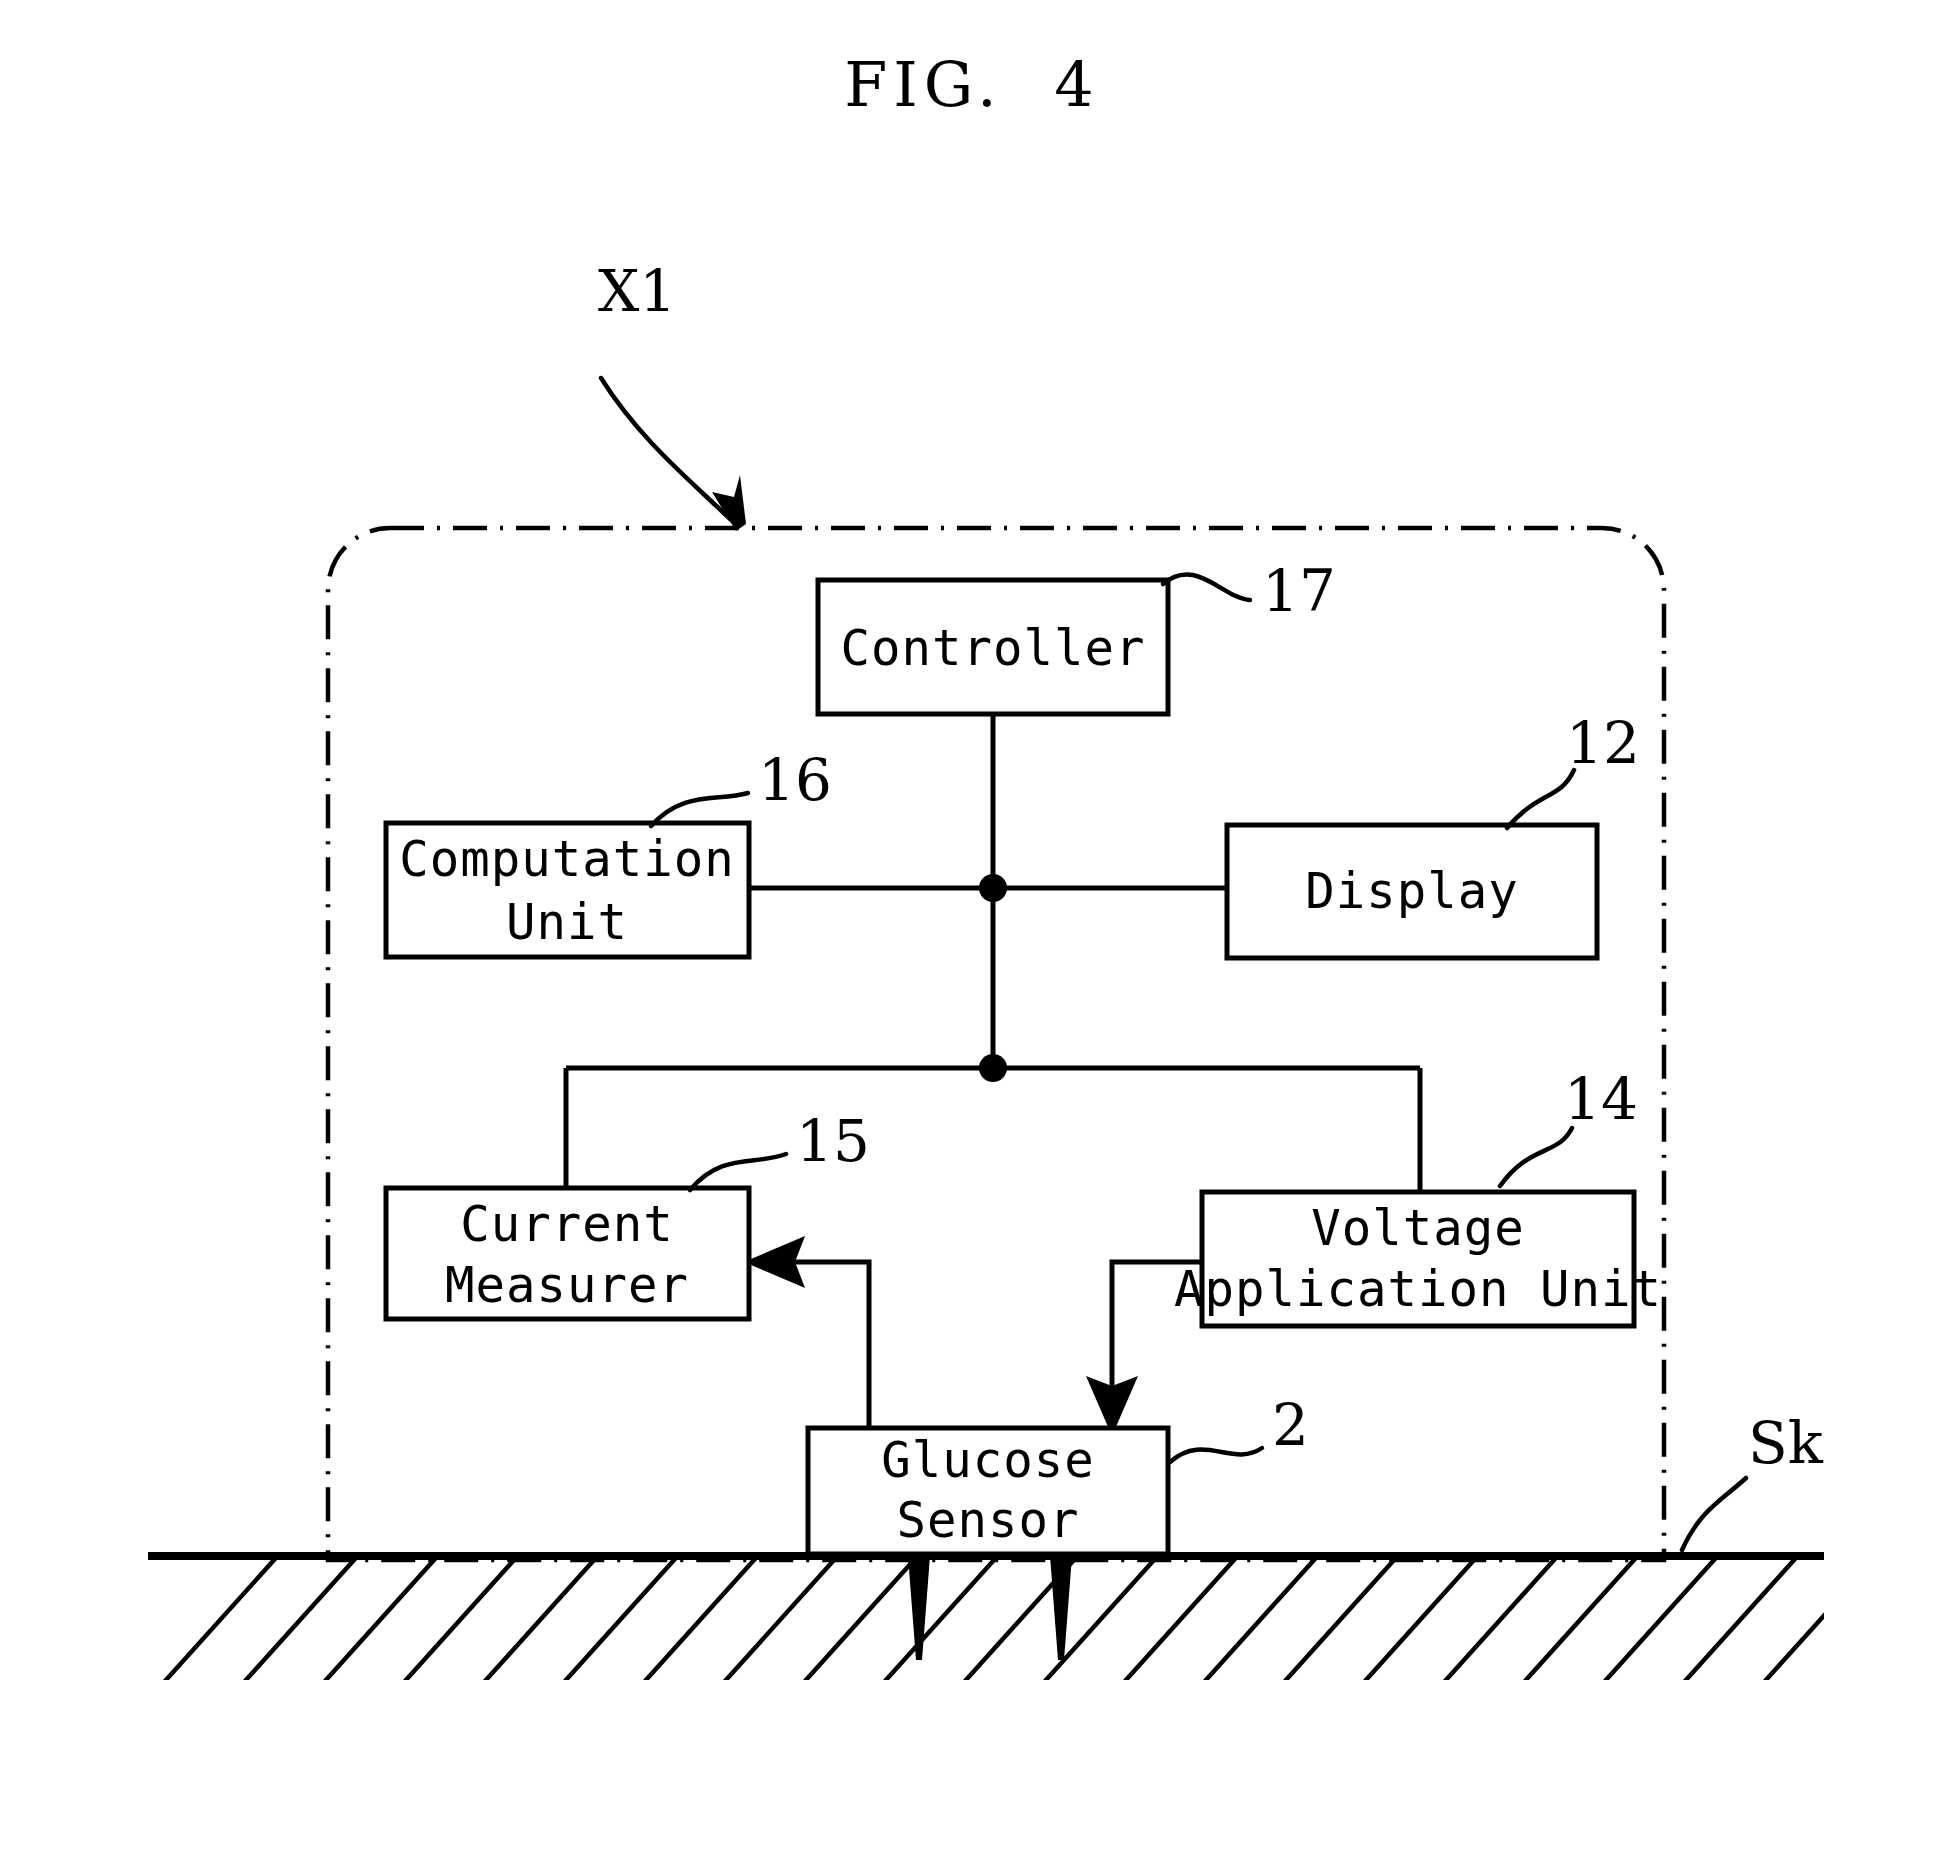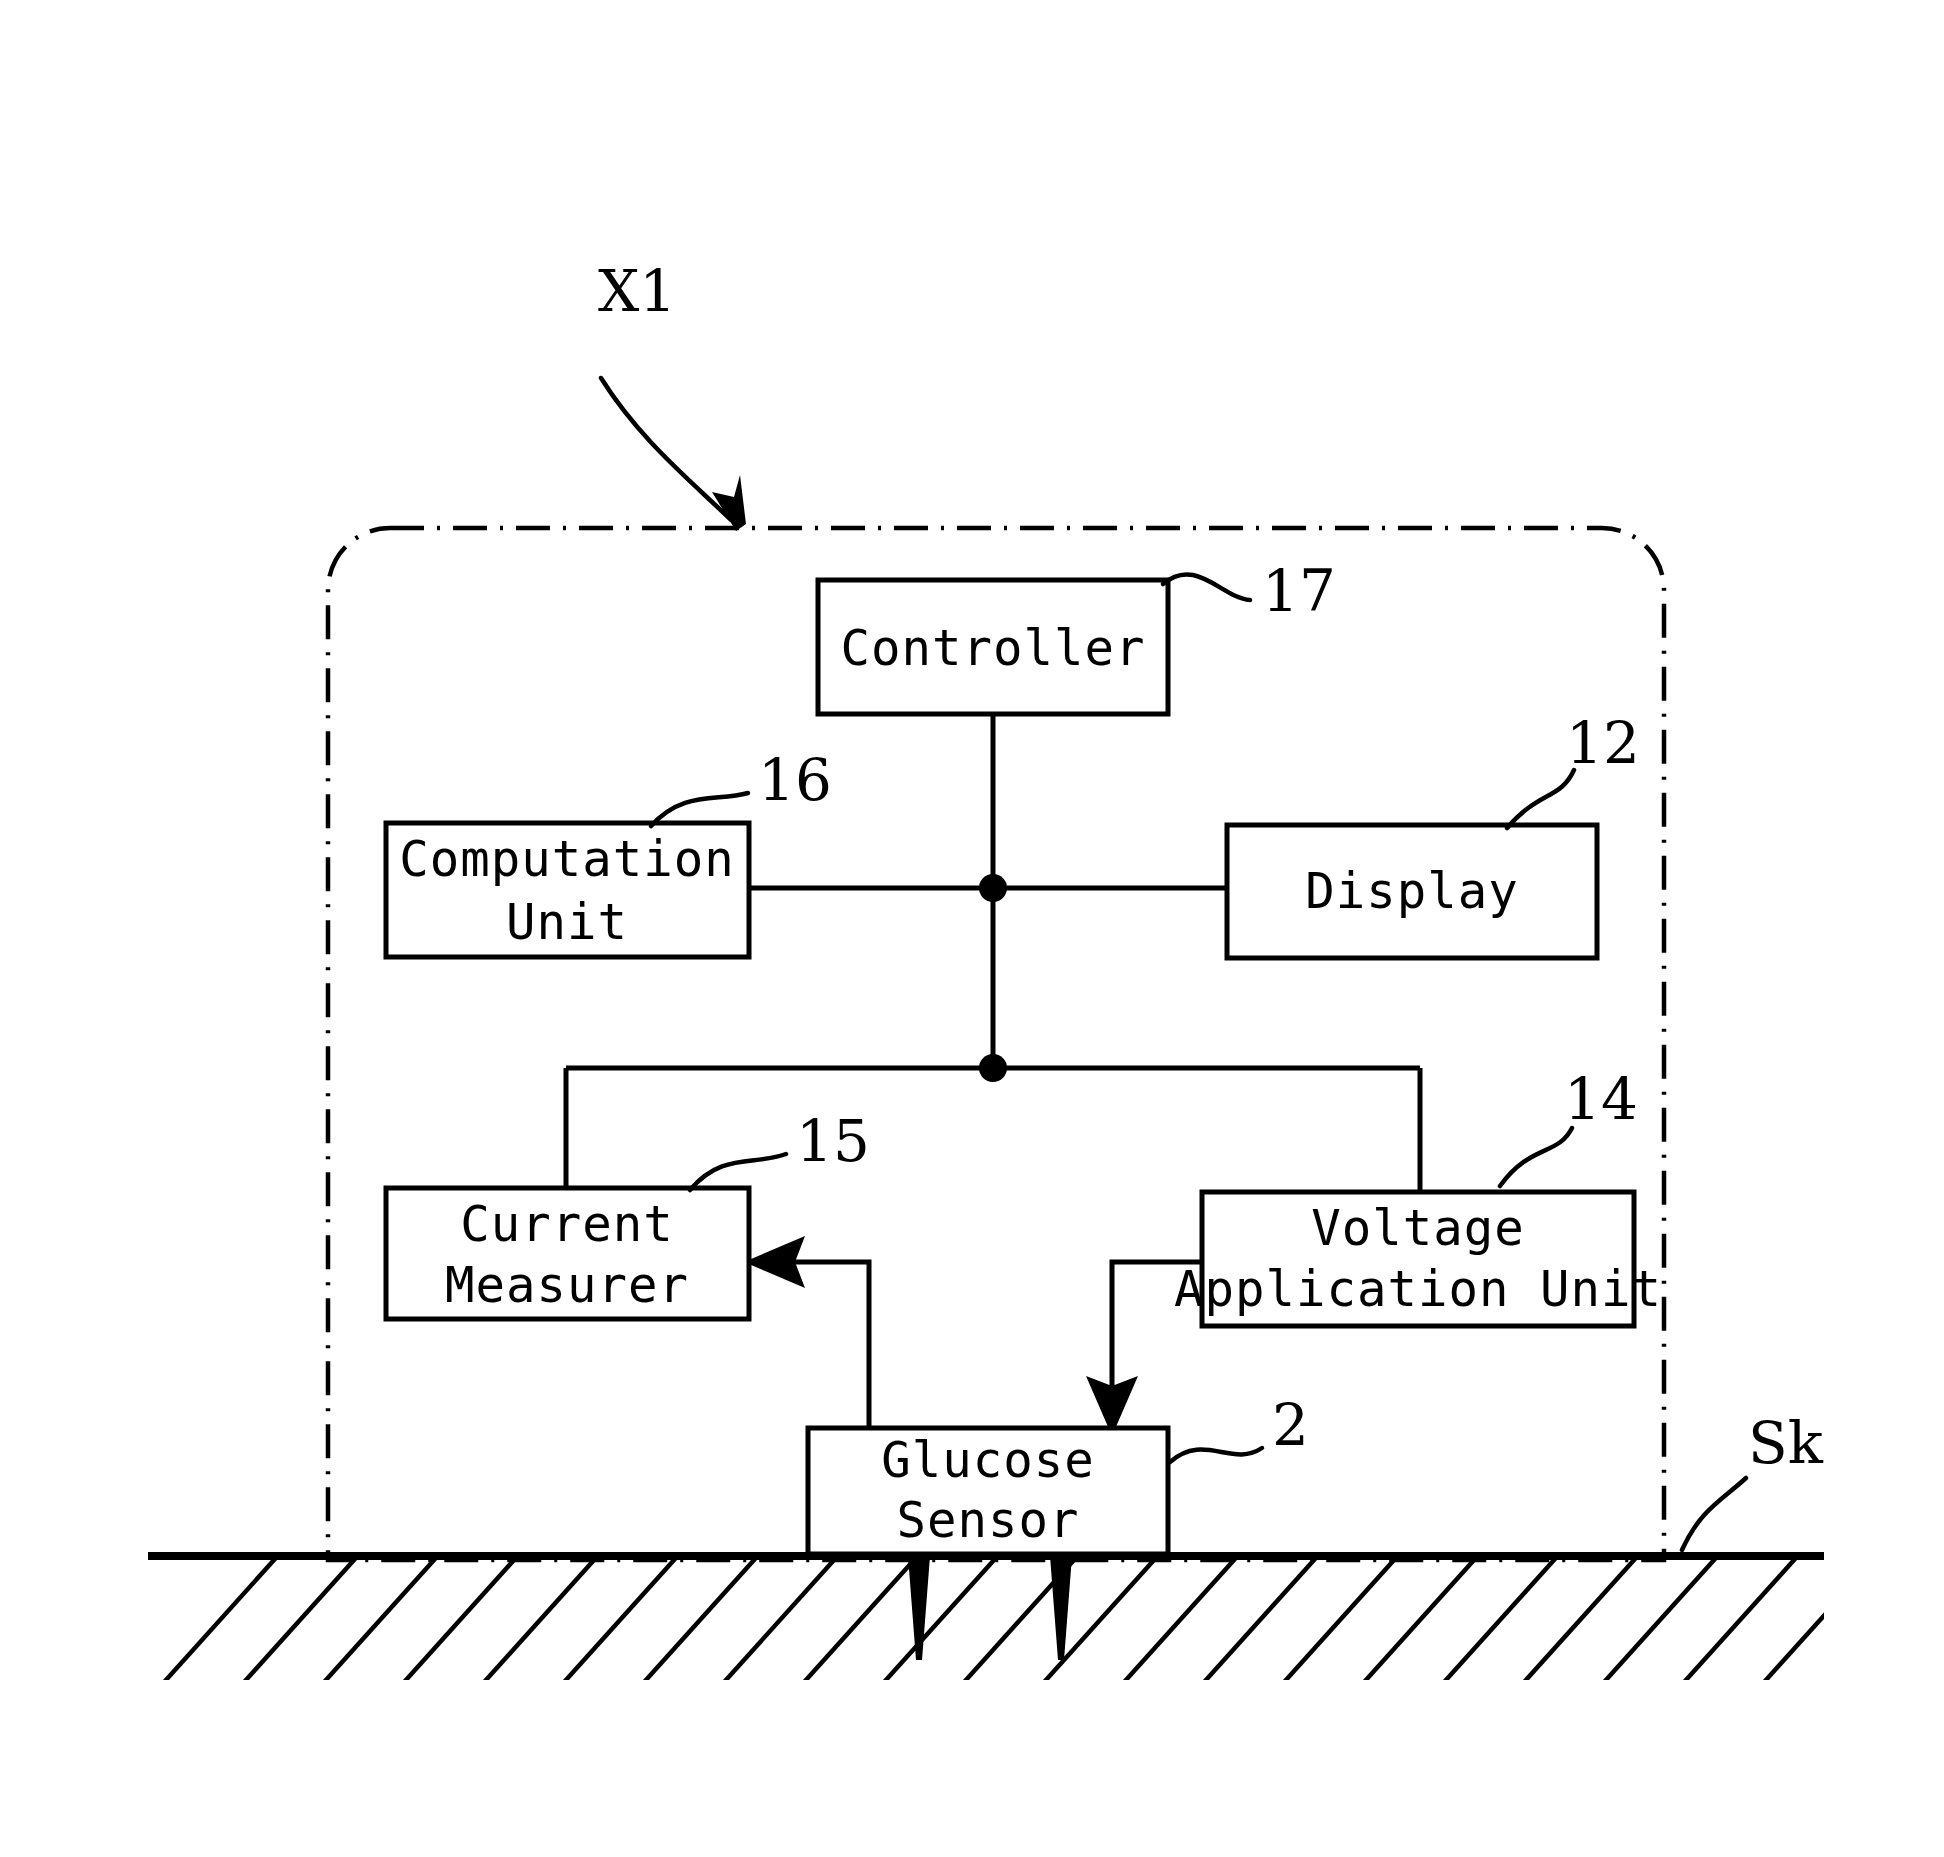--- a/index.html
+++ b/index.html
@@ -85,20 +85,21 @@
     stroke-linecap: butt;
   }
   .needle { fill: #000000; }
   .jdot { fill: #000000; }
 </style>
 </head>
 <body>
 
 <div id="figure-root">
 
+  <div id="figure-title">FIG.  4</div>
 
   <svg class="layer" viewBox="0 0 1944 1857">
 
     <path class="dashdot" d="M 390 528
              L 1602 528
              A 62 62 0 0 1 1664 590
              L 1664 1500
              L 1664 1560
              L 328 1560
              L 328 590

